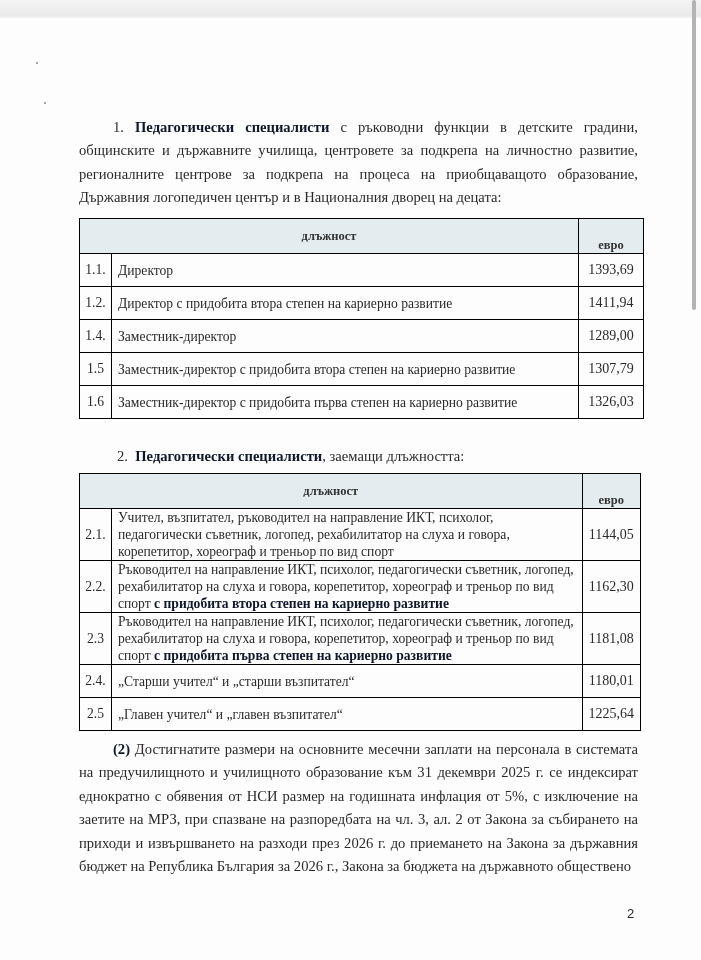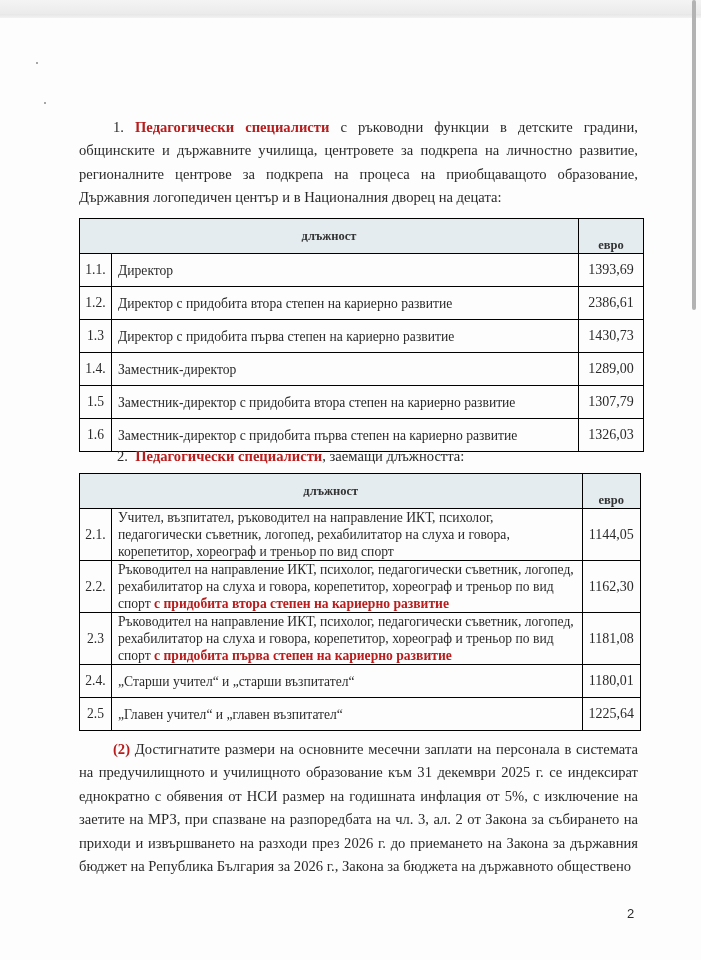--- a/index.html
+++ b/index.html
@@ -21,21 +21,21 @@
     position: absolute; left: 692px; top: 0; width: 4px; height: 310px;
     background: #b3b3b3; border-radius: 2px;
   }
   .speck { position: absolute; width: 2px; height: 2px; background: #888; border-radius: 1px; }
   .para {
     position: absolute; left: 79px; width: 559px;
     font-size: 14.6px; line-height: 23.4px; text-align: justify; text-align-last: left;
   }
   .para p { margin: 0; }
   .indent { text-indent: 34px; }
-  b { font-weight: bold; color: #b91c1c; }
+  b { font-weight: bold; color: #0f172a; }
   table {
     position: absolute; border-collapse: collapse; font-size: 13.6px;
   }
   td, th {
     border: 1px solid #000000; padding: 0 6px; vertical-align: middle;
   }
   th {
     background: #e4ecef; font-weight: bold; font-size: 12.5px;
     color: #333;
   }
@@ -78,26 +78,21 @@
   </thead>
   <tbody id="t1body">
       <tr style="height: 32px;">
         <td class="num">1.1.</td>
         <td class="desc">Директор</td>
         <td class="amt">1393,69</td>
       </tr>
       <tr style="height: 31px;">
         <td class="num">1.2.</td>
         <td class="desc">Директор с придобита втора степен на кариерно развитие</td>
-        <td class="amt">2386,61</td>
-      </tr>
-      <tr style="height: 32px;">
-        <td class="num">1.3</td>
-        <td class="desc">Директор с придобита първа степен на кариерно развитие</td>
-        <td class="amt">1430,73</td>
+        <td class="amt">1411,94</td>
       </tr>
       <tr style="height: 33px;">
         <td class="num">1.4.</td>
         <td class="desc">Заместник-директор</td>
         <td class="amt">1289,00</td>
       </tr>
       <tr style="height: 28px;">
         <td class="num">1.5</td>
         <td class="desc">Заместник-директор с придобита втора степен на кариерно развитие</td>
         <td class="amt">1307,79</td>

